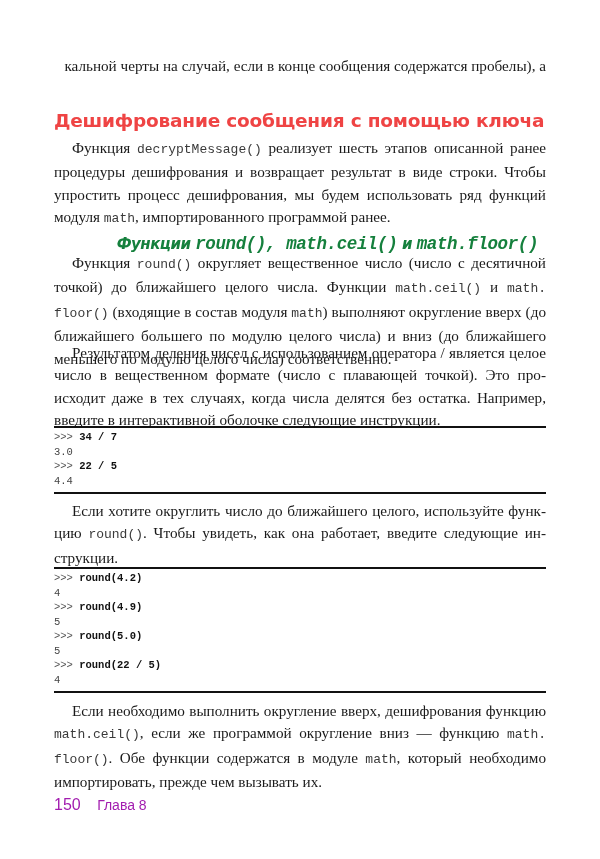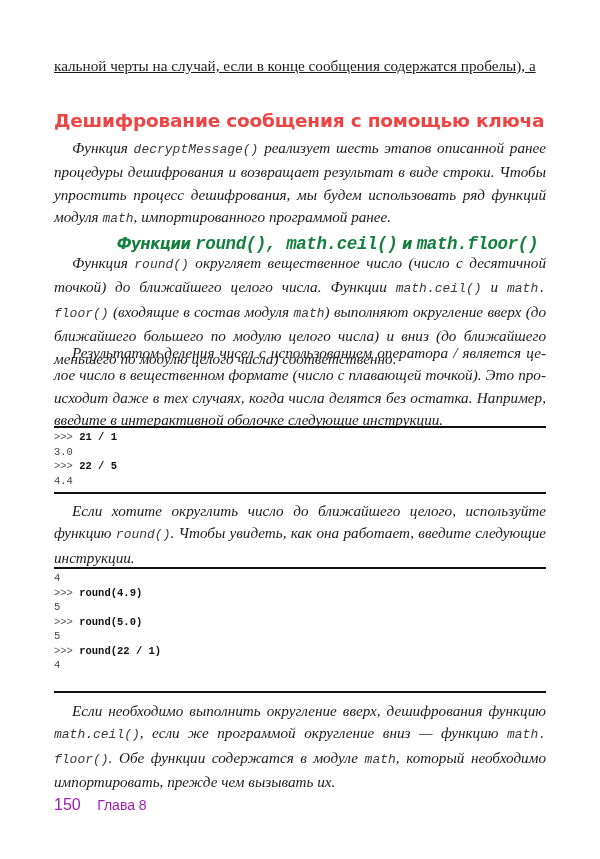--- a/index.html
+++ b/index.html
@@ -21,21 +21,21 @@
       top: 0;
       width: 492px;
     }
     .p {
       font-size: 15.2px;
       line-height: 22.4px;
       text-align: justify;
       margin: 0;
       hyphens: manual;
     }
-    .indent { text-indent: 18px; font-style: italic; }
+    .indent { text-indent: 18px; }
     .abs { position: absolute; left: 0; width: 492px; }
     code, .mono {
       font-family: "Liberation Mono", "DejaVu Sans Mono", monospace;
       font-size: 13px;
       color: #3a3a3a;
     }
     .h2 {
       font-family: "DejaVu Sans", "Liberation Sans", sans-serif;
       font-weight: bold;
       font-size: 18.5px;
@@ -101,21 +101,21 @@
     }
     .footer .num { font-size: 16px; margin-right: 12px; }
     .footer .ch { font-size: 14px; }
   </style>
 </head>
 <body>
 
 <div class="page">
 
   <div class="abs" style="top:55px;">
-    <p class="p" style="text-align:left;white-space:nowrap;text-decoration:underline;">кальной черты на случай, если в конце сообщения содержатся пробелы), а</p>
+    <p class="p" style="text-align:right;white-space:nowrap;">кальной черты на случай, если в конце сообщения содержатся пробелы), а</p>
   </div>
 
   <div class="abs" style="top:110px;">
     <h2 class="h2">Дешифрование сообщения с помощью ключа</h2>
   </div>
 
   <div class="abs" style="top:137px;">
     <p class="p indent"><span>Функция </span><code>decryptMessage()</code><span> реализует шесть этапов описанной ранее процедуры дешифрования и возвращает результат в виде строки. Чтобы упростить процесс дешифрования, мы будем использовать ряд функций модуля </span><code>math</code><span>, импортированного программой ранее.</span></p>
   </div>
 
@@ -126,39 +126,40 @@
   <div class="abs" style="top:252px;">
     <p class="p indent"><span>Функция </span><code>round()</code><span> округляет вещественное число (число с десятичной точкой) до ближайшего целого числа. Функции </span><code>math.ceil()</code><span> и </span><code>math. floor()</code><span> (входящие в состав модуля </span><code>math</code><span>) выполняют округление вверх (до ближайшего большего по модулю целого числа) и вниз (до ближайшего меньшего по модулю целого числа) соответственно.</span></p>
   </div>
 
   <div class="abs" style="top:342px;">
     <p class="p indent">Результатом деления чисел с использованием оператора / является це­лое число в вещественном формате (число с плавающей точкой). Это про­исходит даже в тех случаях, когда числа делятся без остатка. Например, введите в интерактивной оболочке следующие инструкции.</p>
   </div>
 
   <div class="rule" style="top:426px;"></div>
   <div class="codeblock" style="top:430px;">
-    <div class="codeline"><span class="prompt">&gt;&gt;&gt; </span><span class="cmd">21 / 1</span></div>
+    <div class="codeline"><span class="prompt">&gt;&gt;&gt; </span><span class="cmd">34 / 7</span></div>
     <div class="codeline"><span>3.0</span></div>
     <div class="codeline"><span class="prompt">&gt;&gt;&gt; </span><span class="cmd">22 / 5</span></div>
     <div class="codeline"><span>4.4</span></div>
   </div>
   <div class="rule" style="top:492px;"></div>
 
   <div class="abs" style="top:500px;">
     <p class="p indent"><span>Если хотите округлить число до ближайшего целого, используйте функ­цию </span><code>round()</code><span>. Чтобы увидеть, как она работает, введите следующие ин­струкции.</span></p>
   </div>
 
   <div class="rule" style="top:567px;"></div>
   <div class="codeblock loose" style="top:571px;">
+    <div class="codeline"><span class="prompt">&gt;&gt;&gt; </span><span class="cmd">round(4.2)</span></div>
     <div class="codeline"><span>4</span></div>
     <div class="codeline"><span class="prompt">&gt;&gt;&gt; </span><span class="cmd">round(4.9)</span></div>
     <div class="codeline"><span>5</span></div>
     <div class="codeline"><span class="prompt">&gt;&gt;&gt; </span><span class="cmd">round(5.0)</span></div>
     <div class="codeline"><span>5</span></div>
-    <div class="codeline"><span class="prompt">&gt;&gt;&gt; </span><span class="cmd">round(22 / 1)</span></div>
+    <div class="codeline"><span class="prompt">&gt;&gt;&gt; </span><span class="cmd">round(22 / 5)</span></div>
     <div class="codeline"><span>4</span></div>
   </div>
   <div class="rule thick" style="top:691px;"></div>
 
   <div class="abs" style="top:700px;">
     <p class="p indent"><span>Если необходимо выполнить округление вверх, дешифрования функ­цию </span><code>math.ceil()</code><span>, если же программой округление вниз — функцию </span><code>math. floor()</code><span>. Обе функции содержатся в модуле </span><code>math</code><span>, который необходимо импортировать, прежде чем вызывать их.</span></p>
   </div>
 </div>
 
 <div class="footer">

